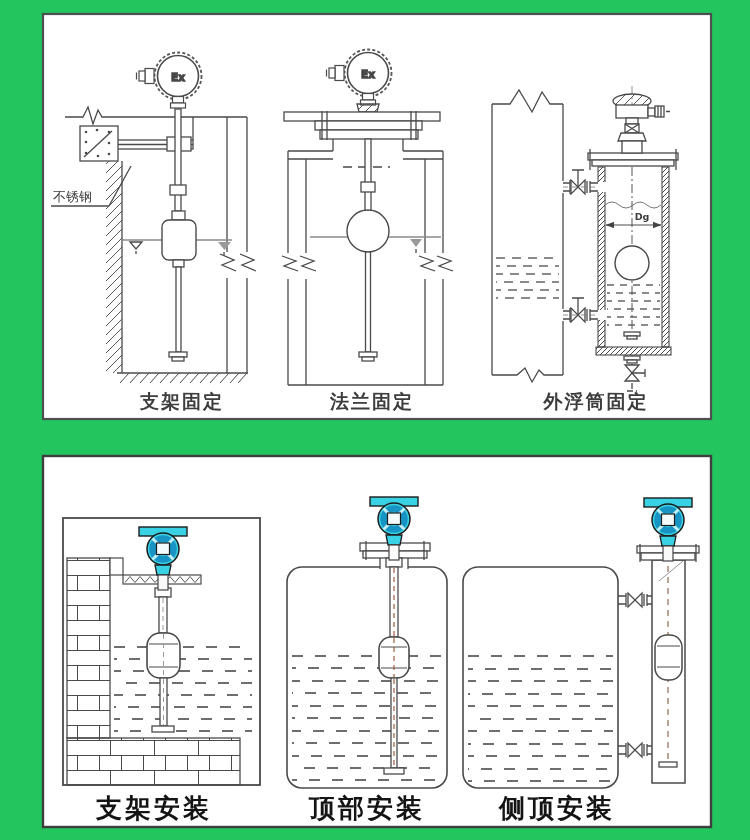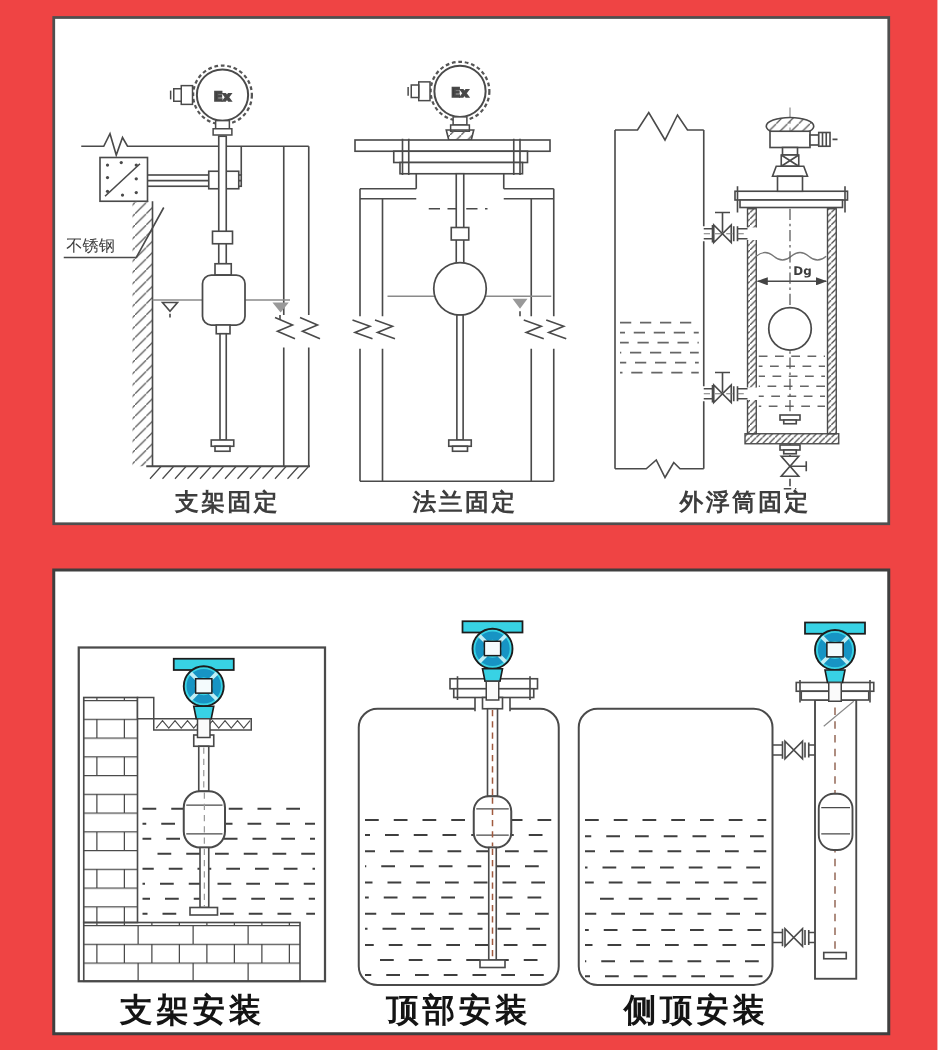--- a/index.html
+++ b/index.html
@@ -1,16 +1,16 @@
 <!DOCTYPE html>
 <html><head>
 <meta charset="utf-8">
 <style>
   html,body{margin:0;padding:0;background:#ffffff;}
-  .canvas{position:relative;width:750px;height:840px;background:#ef4444;overflow:hidden;
+  .canvas{position:relative;width:750px;height:840px;background:#22c55e;overflow:hidden;
           font-family:"DejaVu Sans","Liberation Sans",sans-serif;}
   svg{position:absolute;left:0;display:block;}
   #svg-top{top:0;}
   #svg-bottom{top:440px;}
   .lineart{stroke:#4a4a4a;stroke-width:1.3;fill:none;}
   text{font-family:"DejaVu Sans","Liberation Sans",sans-serif;}
   .dia-label{font-size:19px;font-weight:bold;letter-spacing:2px;fill:#3d3d3d;text-anchor:middle;}
   .dia-label-b{font-size:26px;font-weight:bold;letter-spacing:3px;fill:#141414;text-anchor:middle;}
   .callout{font-size:13px;fill:#3d3d3d;}
   .dim-text{font-size:9.5px;fill:#3d3d3d;text-anchor:middle;font-weight:bold;}

